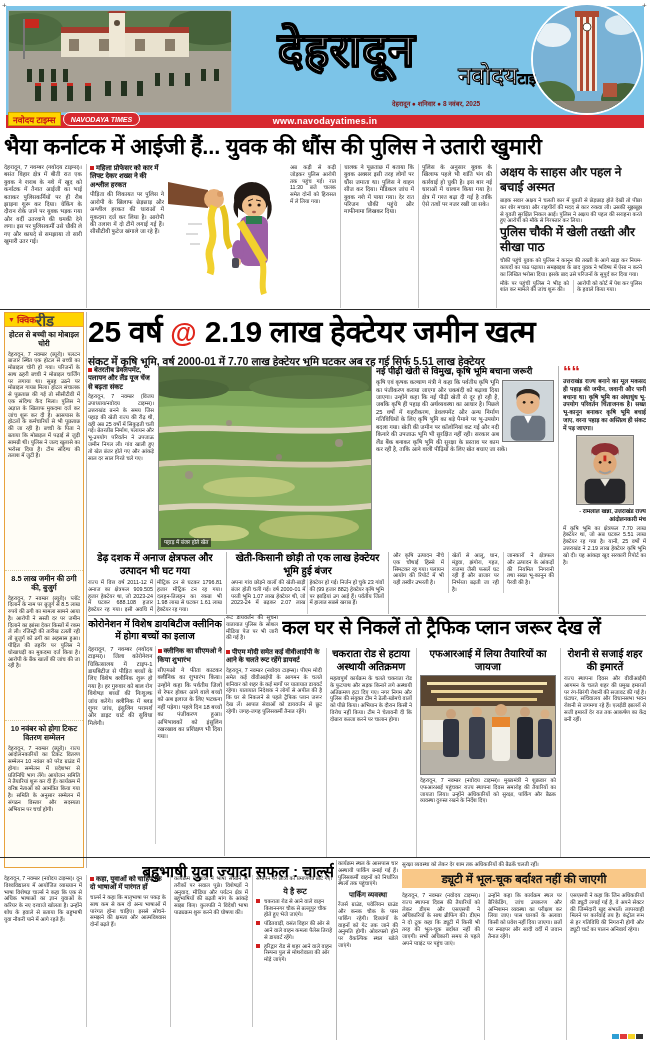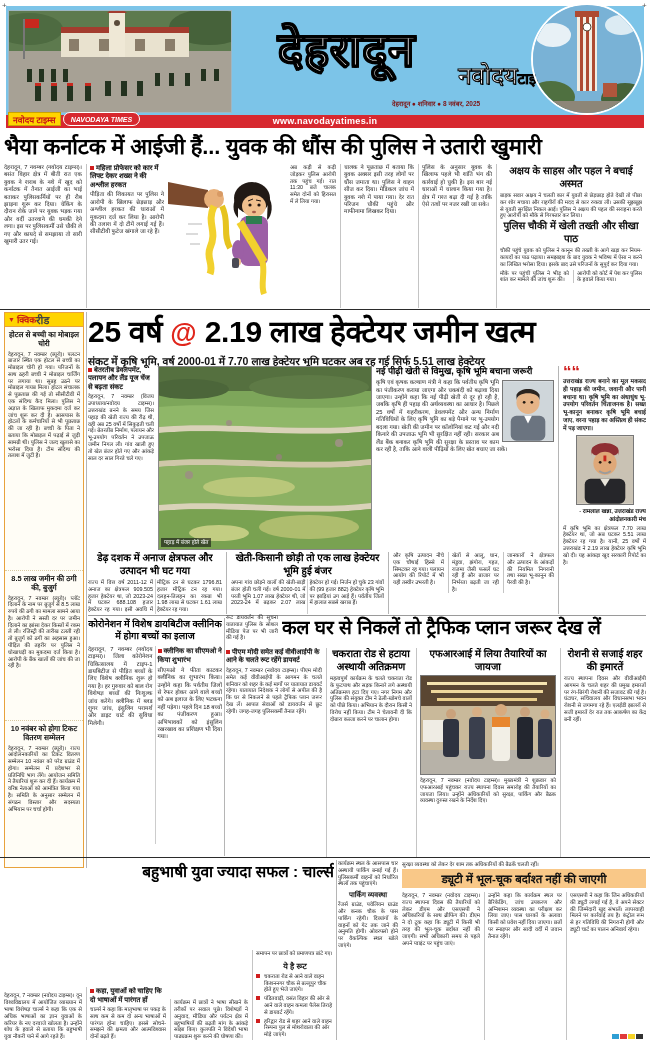--- a/index.html
+++ b/index.html
@@ -33,28 +33,28 @@
   .circphoto { left:531px; top:3px; width:112px; height:112px; z-index:6; }
   .plus { font-size:8px; color:#555; }
   
   .ts { left:4px; top:130px; width:642px; height:178px; }
   .ts h1 { font-size:22px; font-weight:800; color:#000; white-space:nowrap; overflow:hidden; letter-spacing:-.2px; }
   .tsbody { position:absolute; top:34px; left:0; width:642px; height:144px; display:flex; gap:4px; }
   .tscol { overflow:hidden; }
   .bl { border-left:1px solid #c4c4c4; padding-left:3px; }
   .subhead { font-size:6.8px; font-weight:700; line-height:1.25; color:#111; margin-bottom:2px; }
   .sq { display:inline-block; width:4px; height:4px; background:#d01e1e; margin-right:2px; }
-  .rhead { font-size:10px; font-weight:800; text-align:center; line-height:1.25; margin:1px 0 2px; color:#111;}
+  .rhead { font-size:12px; font-weight:800; line-height:1.25; margin:1px 0 2px; color:#111;}
   .tails { display:flex; gap:4px; margin-top:2px; }
   
   .rail { left:4px; top:312px; width:80px; height:556px; border:1px solid #e8a23c; overflow:hidden; background:#fffdf6; }
   .railhead { background:#ffd400; height:14px; display:flex; align-items:center; padding:0 3px; border-bottom:1px solid #e8a23c; }
   .tri { color:#d01e1e; font-size:7px; margin-right:2px; }
   .railT1 { color:#c81414; font-size:9px; font-weight:800; }
-  .railT2 { color:#444; font-size:11px; font-weight:800; }
+  .railT2 { color:#444; font-size:15px; font-weight:800; }
   .railItem { padding:3px 3px 4px; border-bottom:1px dotted #d8c9a0; }
   .railItem h3 { font-size:7.4px; font-weight:800; text-align:center; line-height:1.25; margin-bottom:2px; color:#111; }
   
   .lead { left:88px; top:310px; width:558px; height:304px; }
   .leadH { white-space:nowrap; overflow:hidden; }
   .leadH .t { font-size:30px; font-weight:800; color:#000; letter-spacing:-.3px; }
   .leadH .at { font-size:27px; font-weight:800; color:#e0251b; }
   .deck { font-size:10.5px; font-weight:700; color:#111; margin-top:3px; white-space:nowrap; overflow:hidden; }
   .lsub { left:0; top:56px; width:66px; height:184px; }
   .lphoto { left:70px; top:56px; width:214px; height:184px; border:1px solid #888; }
@@ -79,21 +79,21 @@
   .traffic { left:226px; top:612px; width:420px; height:246px; }
   .tpre { position:absolute; left:0; top:2px; width:52px; height:32px; overflow:hidden; }
   .traffic h2 { position:absolute; left:56px; top:2px; width:364px; font-size:19px; font-weight:800;
     white-space:nowrap; overflow:hidden; color:#000; }
   .tsubs { position:absolute; top:36px; left:0; width:420px; height:210px; display:flex; gap:4px; }
   .tcol { overflow:hidden; }
   .friphoto { width:136px; height:100px; border:1px solid #777; margin:2px 0; }
   
   .youth { left:4px; top:860px; width:330px; height:180px; }
   .youth h2 { font-size:15.5px; font-weight:800; text-align:right; white-space:nowrap; overflow:hidden; color:#000; }
-  .ycols { position:absolute; top:28px; left:0; width:330px; height:152px; display:flex; gap:4px;align-items:flex-end; }
+  .ycols { position:absolute; top:15px; left:0; width:330px; height:152px; display:flex; gap:4px; }
   .routesHead { font-size:8px; font-weight:800; text-align:center; margin:3px 0 2px; }
   .route { display:flex; gap:2px; margin-bottom:2px; }
   .route .sq { flex:0 0 4px; margin-top:1px; }
   .duty { left:338px; top:860px; width:308px; height:180px; }
   .dside { position:absolute; left:0; top:0; width:60px; height:180px; overflow:hidden; }
   .dsideHead { font-size:7px; font-weight:800; text-align:center; margin:3px 0 2px; }
   .dmain { position:absolute; left:64px; top:0; width:244px; height:180px; }
   .dpre { font-size:5.4px; color:#222; height:8px; overflow:hidden; white-space:nowrap; }
   .dutyH { background:#f9c888; font-size:11.5px; font-weight:800; text-align:center; padding:2px 4px;
     white-space:nowrap; overflow:hidden; color:#111; margin-top:1px; }

